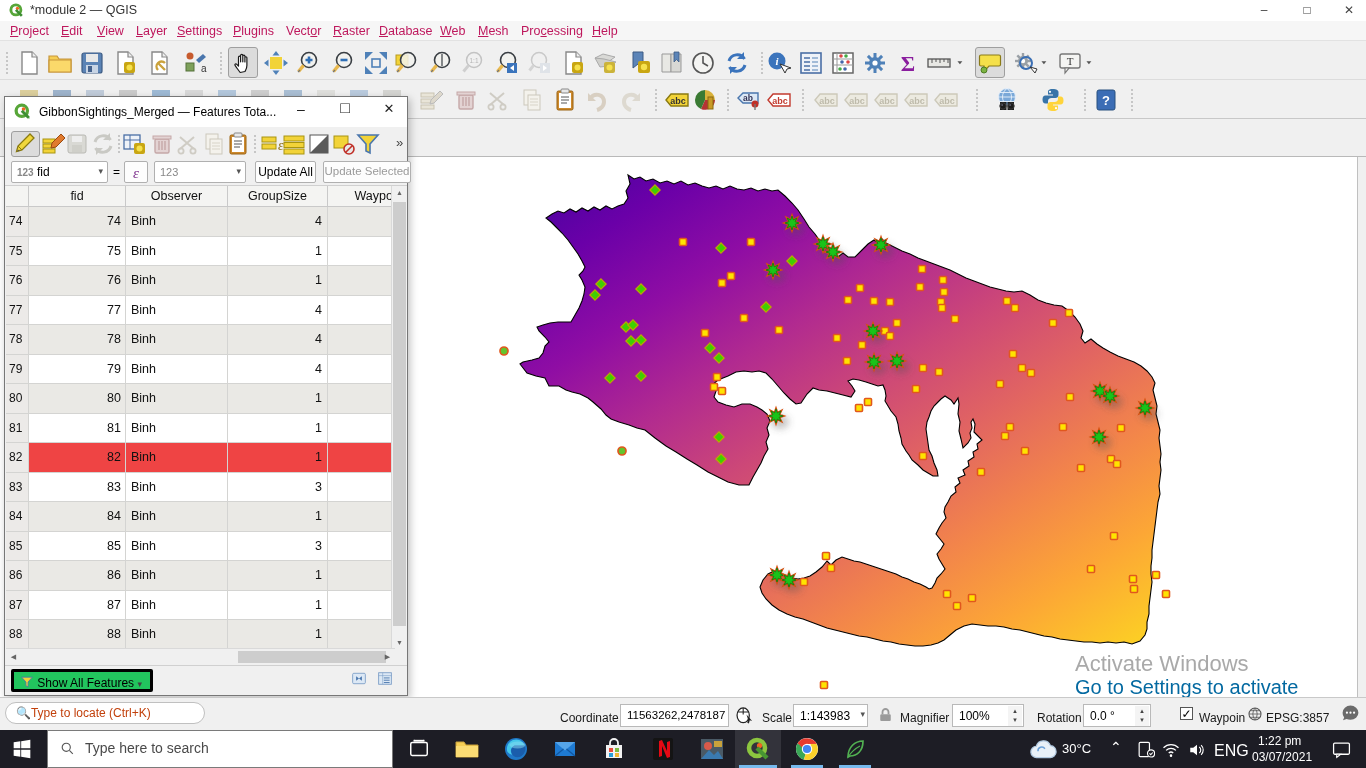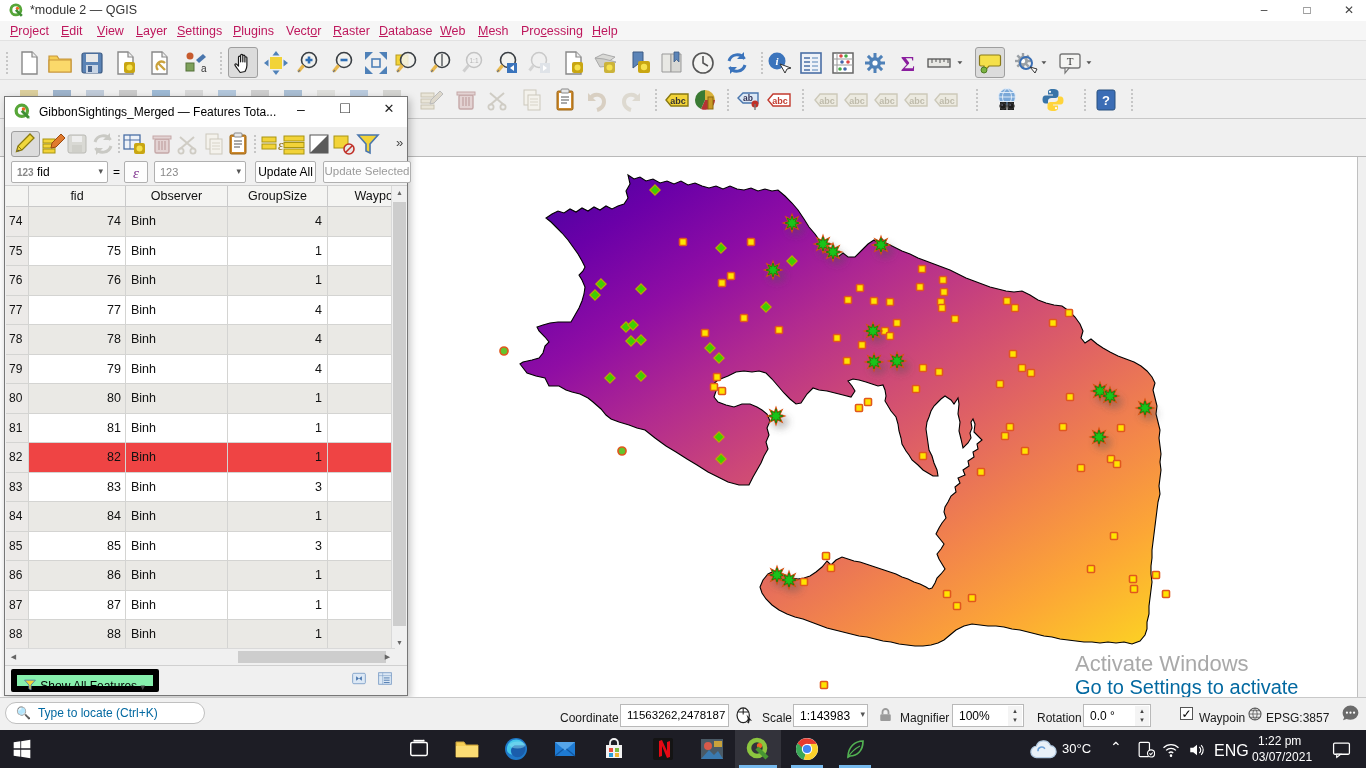--- a/index.html
+++ b/index.html
@@ -31,21 +31,21 @@
 .c1{left:23px;width:97px;text-align:right;padding-right:4px}
 .c2{left:120px;width:102px;padding-left:5px}
 .c3{left:222px;width:100px;text-align:right;padding-right:5px}
 .c4{left:322px;width:68px;border-right:none}
 #vscroll{position:absolute;right:1px;top:89px;width:15px;height:464px;background:#f0f0f0;border-left:1px solid #d9d9d9}
 #vthumb{position:absolute;left:1px;top:16px;width:13px;height:424px;background:#cdcdcd}
 .sbtn{position:absolute;width:15px;height:14px;color:#666;font-size:7px;text-align:center;line-height:14px}
 #hscroll{position:absolute;left:1px;bottom:31px;width:389px;height:16px;background:#f0f0f0;border-top:1px solid #d9d9d9}
 #hthumb{position:absolute;left:232px;top:2px;width:148px;height:12px;background:#cdcdcd}
 #wfooter{position:absolute;left:0;bottom:0;width:100%;height:30px;background:#f0f0f0;border-top:1px solid #d0d0d0}
-#showall{position:absolute;left:6px;top:3px;height:23px;background:#86efac;border:6px solid #000000;border-radius:2px;font-size:12px;padding:3px 8px 4px 6px}
+#showall{position:absolute;left:6px;top:3px;height:23px;background:#22c55e;border:3px solid #000000;border-radius:2px;font-size:12px;padding:3px 8px 4px 6px}
 #statusbar{position:absolute;left:0;top:697px;width:1366px;height:33px;background:#f0f0f0;border-top:1px solid #c9c9c9}
 #locator{position:absolute;left:5px;top:4px;width:200px;height:22px;background:#fff;border:1px solid #c0c0c0;border-radius:11px;font-size:12px;padding:3px 0 0 10px}
 .sl{position:absolute;top:13px;font-size:12px;color:#1a1a1a}
 .sinput{position:absolute;top:6px;height:23px;background:#fff;border:1px solid #b9b9b9;font-size:12px;padding:4px 4px 0 6px}
 .spin{position:absolute;right:1px;top:1px;width:14px;height:20px;font-size:7px;line-height:9px;text-align:center;color:#444;background:#f4f4f4}
 #taskbar{position:absolute;left:0;top:730px;width:1366px;height:38px;background:#1d1d25}
 #tsearch{position:absolute;left:47px;top:0;width:346px;height:38px;background:#fff;border:1px solid #7a7a7a;display:flex}
 #tsearch span{color:#4a4a4a;font-size:14px;margin:9px 0 0 10px}
 .uline{position:absolute;top:35px;height:3px;background:#76b9ed}
 .tbt{position:absolute;color:#fff}
@@ -874,21 +874,21 @@
       </svg>
     <svg width="16" height="15" viewBox="0 0 26 26" style="position:absolute;right:14px;top:5px">
         <rect x="2" y="3" width="22" height="20" fill="#dce8f5" stroke="#7a9cc6" stroke-width="1.5"></rect>
         <path d="M9 3v20M2 8h22" stroke="#7a9cc6"></path>
         <path d="M11 12h10M11 16h10M11 20h10" stroke="#4a76ad" stroke-width="1.6"></path>
       </svg>
   </div>
 </div>
 
 <div id="statusbar">
-  <div id="locator"><span style="color:#777;font-size:12px">🔍</span><span style="color:#0369a1;margin-left:7px">Type to locate (Ctrl+K)</span></div>
+  <div id="locator"><span style="color:#777;font-size:12px">🔍</span><span style="color:#c2410c;margin-left:0">Type to locate (Ctrl+K)</span></div>
   <span class="sl" style="left:560px">Coordinate</span>
   <div class="sinput" style="left:620px;width:109px;text-align:center;font-size:11.5px">11563262,2478187</div>
   <svg style="position:absolute;left:735px;top:7px" width="18" height="19" viewBox="0 0 22 22">
       <ellipse cx="10" cy="12" rx="7.5" ry="9" fill="#fff" stroke="#222" stroke-width="1.5"></ellipse>
       <path d="M10 3v8M4 8h12" stroke="#222" stroke-width="1.3"></path>
       <path d="M14 11l7 8-3-1-1 4-2-1 1-4z" fill="#222"></path>
     </svg>
   <span class="sl" style="left:762px">Scale</span>
   <div class="sinput" style="left:793px;width:75px">1:143983<span style="position:absolute;right:2px;top:4px;color:#555;font-size:9px">▾</span></div>
   <svg style="position:absolute;left:878px;top:9px" width="15" height="16" viewBox="0 0 20 20">
@@ -911,20 +911,27 @@
       <circle cx="7.5" cy="11" r="1.4" fill="#fff"></circle>
       <circle cx="12" cy="11" r="1.4" fill="#fff"></circle>
       <circle cx="16.5" cy="11" r="1.4" fill="#fff"></circle>
     </svg>
 </div>
 
 <div id="taskbar">
   <svg style="position:absolute;left:12px;top:9px" width="20" height="20" viewBox="0 0 24 24">
       <path d="M2 4l8-1.2V11H2zM11 2.7L22 1v10H11zM2 13h8v8.2L2 20zM11 13h11v10l-11-1.7z" fill="#fff"></path>
     </svg>
+  <div id="tsearch">
+      <svg width="15" height="15" viewBox="0 0 24 24" style="margin:10px 0 0 12px">
+        <circle cx="10" cy="10" r="6.5" fill="none" stroke="#555" stroke-width="1.8"></circle>
+        <path d="M15 15l5.5 5.5" stroke="#555" stroke-width="1.8"></path>
+      </svg>
+      <span>Type here to search</span>
+    </div>
   <svg style="position:absolute;left:408px;top:8px" width="22" height="22" viewBox="0 0 24 24">
       <rect x="3" y="5" width="18" height="14" rx="1.5" fill="none" stroke="#fff" stroke-width="1.6"></rect>
       <path d="M7 3v-1M17 3v-1" stroke="#fff"></path>
       <rect x="6" y="2" width="12" height="2" fill="#fff"></rect>
     </svg>
   <svg style="position:absolute;left:455px;top:7px" width="24" height="24" viewBox="0 0 24 24">
       <path d="M1 5h8l2 3h12v12H1z" fill="#f6ce54" stroke="#caa23c"></path>
       <path d="M1 9h22v11H1z" fill="#fbdc74"></path>
     </svg>
   <svg style="position:absolute;left:504px;top:7px" width="24" height="24" viewBox="0 0 24 24">

